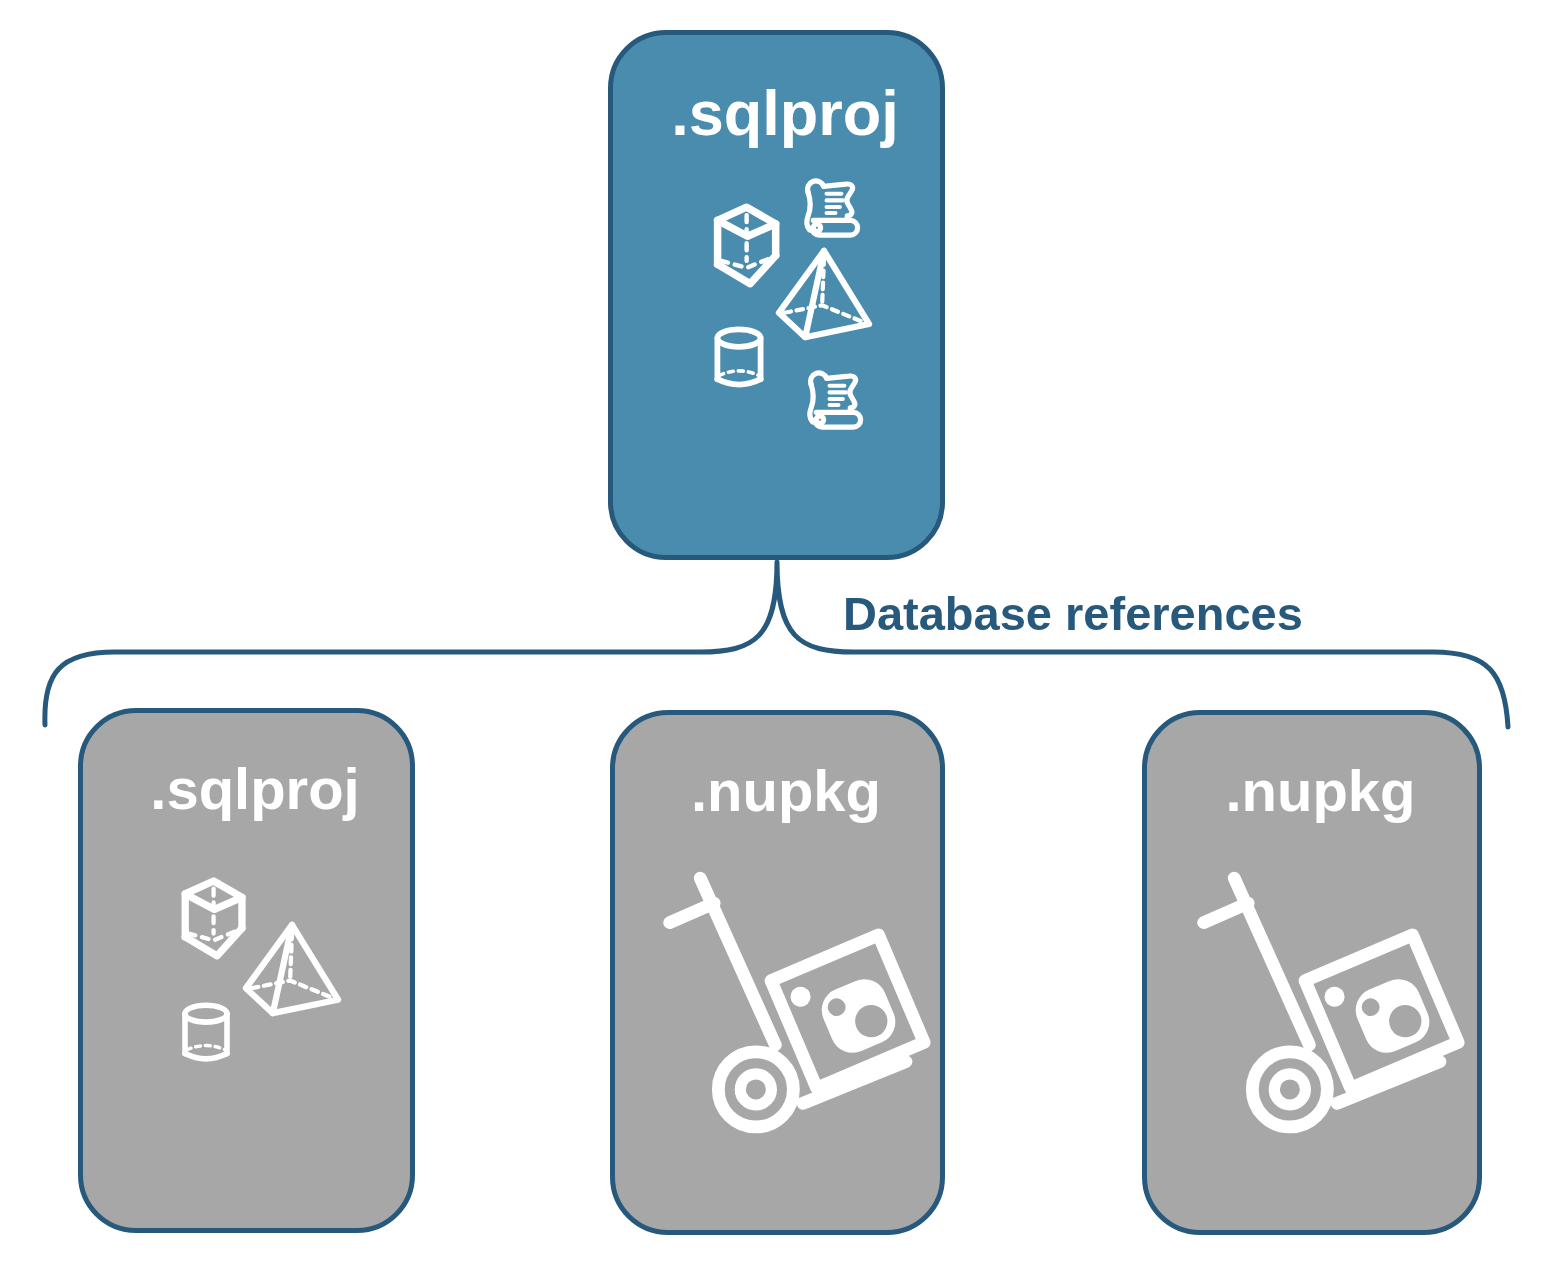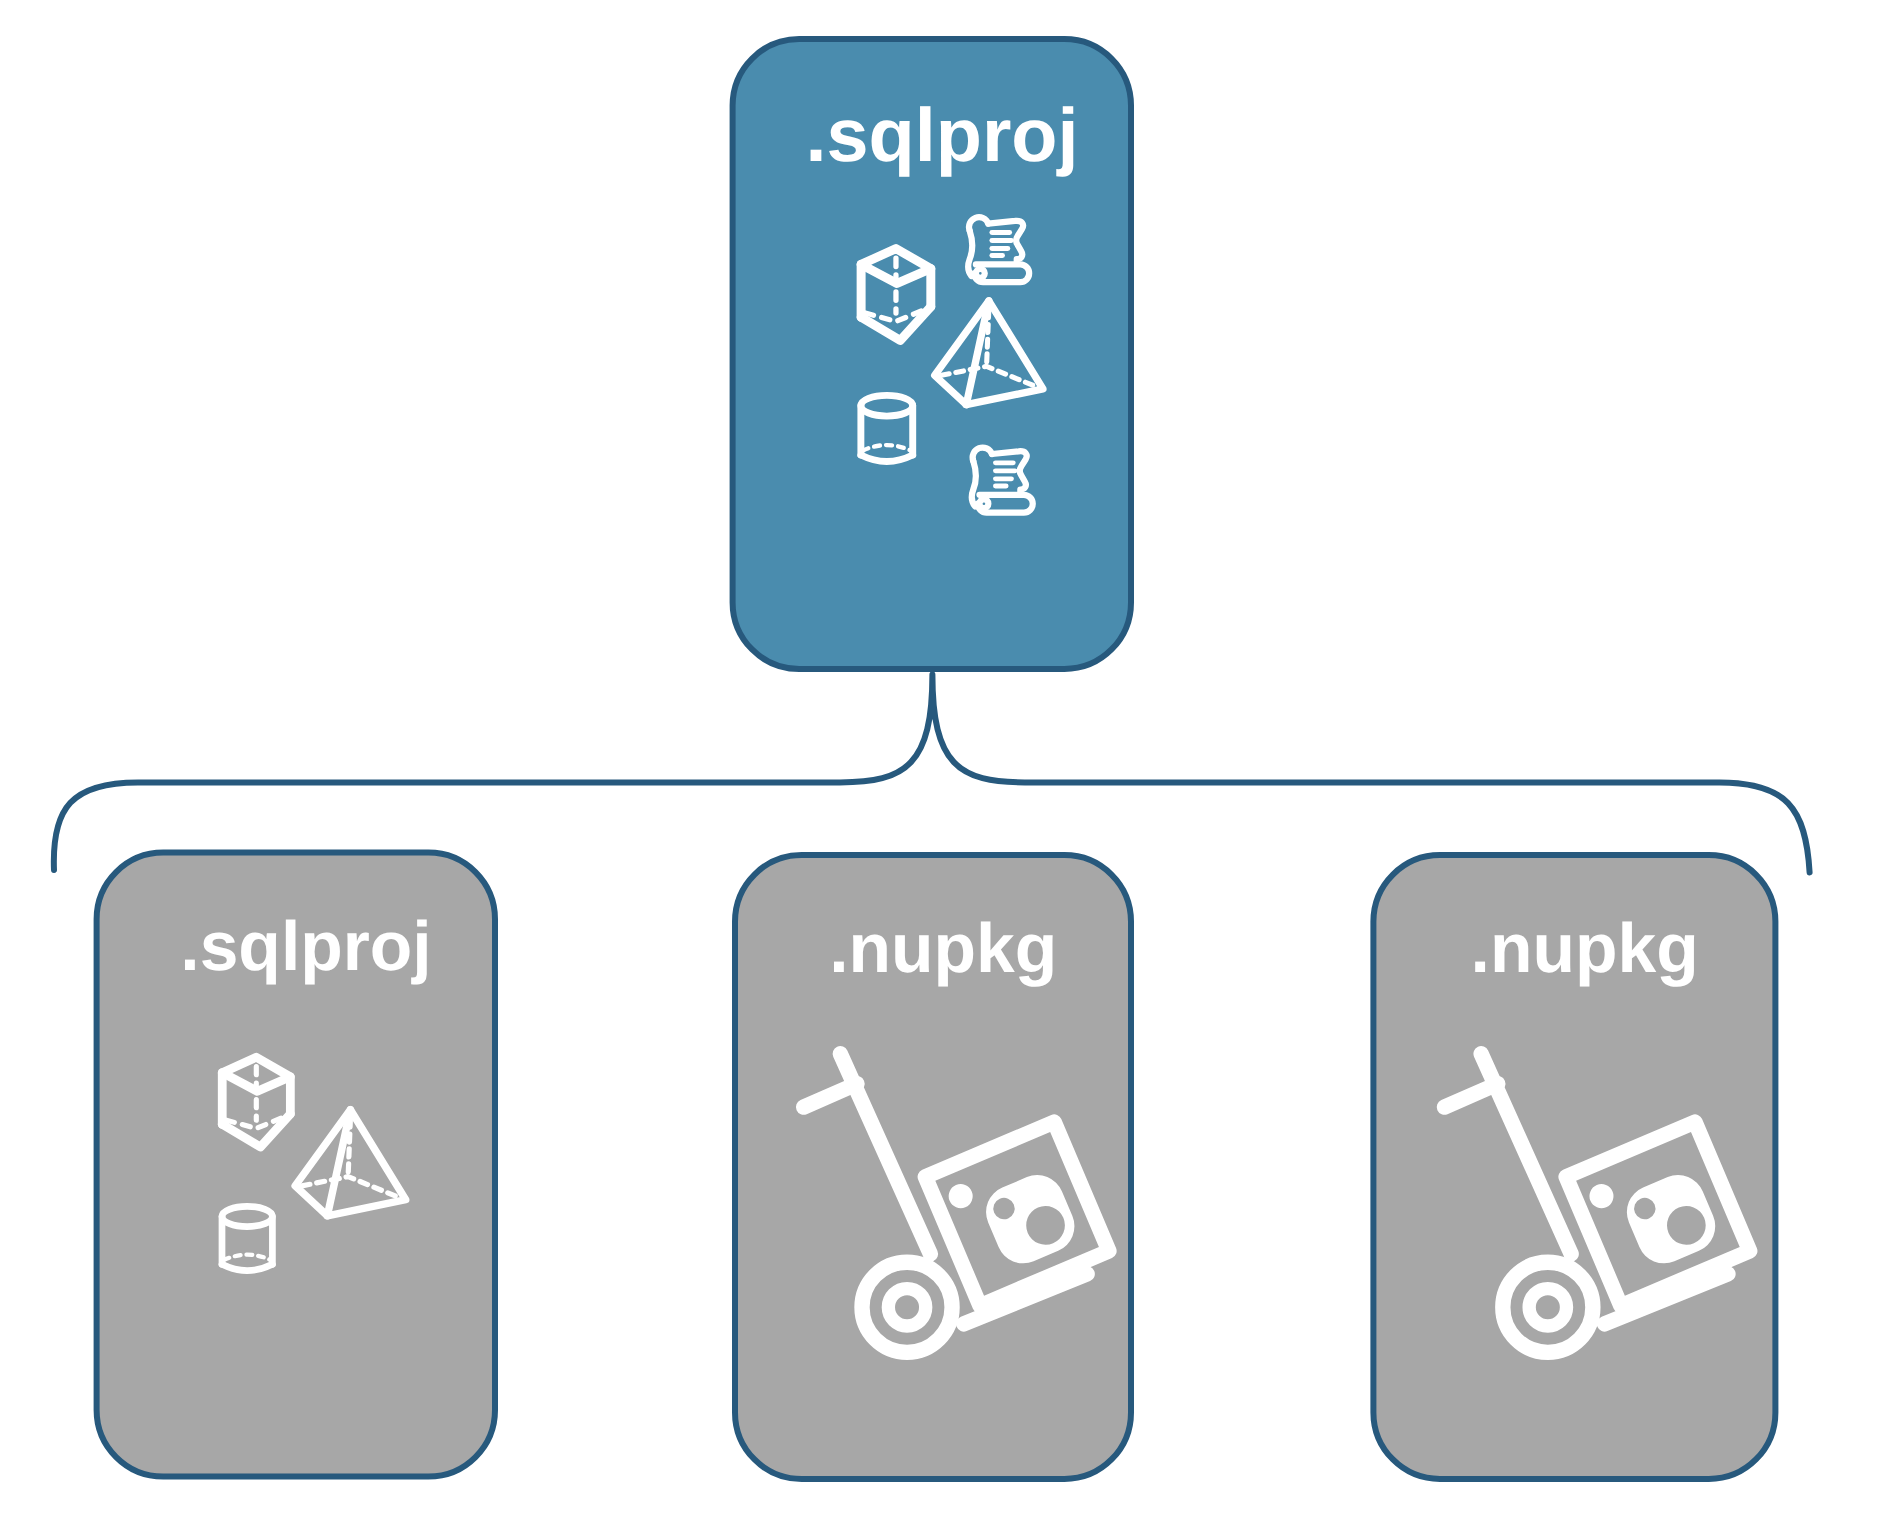--- a/index.html
+++ b/index.html
@@ -144,20 +144,21 @@
       </svg>
     <svg class="icon" style="left:184px;top:330px;width:74px;height:74px">
         <use href="#sym-scroll"></use>
       </svg>
   </div>
 
   <svg class="brace" viewBox="0 0 1500 200">
     <path d="M15 180 C13 128 30 107 85 107 L670 107 C725 107 747 92 747 17 C747 92 769 107 824 107 L1403 107 C1458 107 1475 128 1478 182" fill="none" stroke="#27597D" stroke-width="5" stroke-linecap="round" stroke-linejoin="round"></path>
   </svg>
 
+  <div class="connector-label">Database references</div>
 
   <div class="card card-gray card-b1">
     <div class="card-title">.sqlproj</div>
     <svg class="icon" style="left:85px;top:162px;width:86px;height:86px">
         <use href="#sym-cube"></use>
       </svg>
     <svg class="icon" style="left:158px;top:208px;width:102px;height:96px">
         <use href="#sym-pyramid"></use>
       </svg>
     <svg class="icon" style="left:88px;top:278px;width:70px;height:86px">

